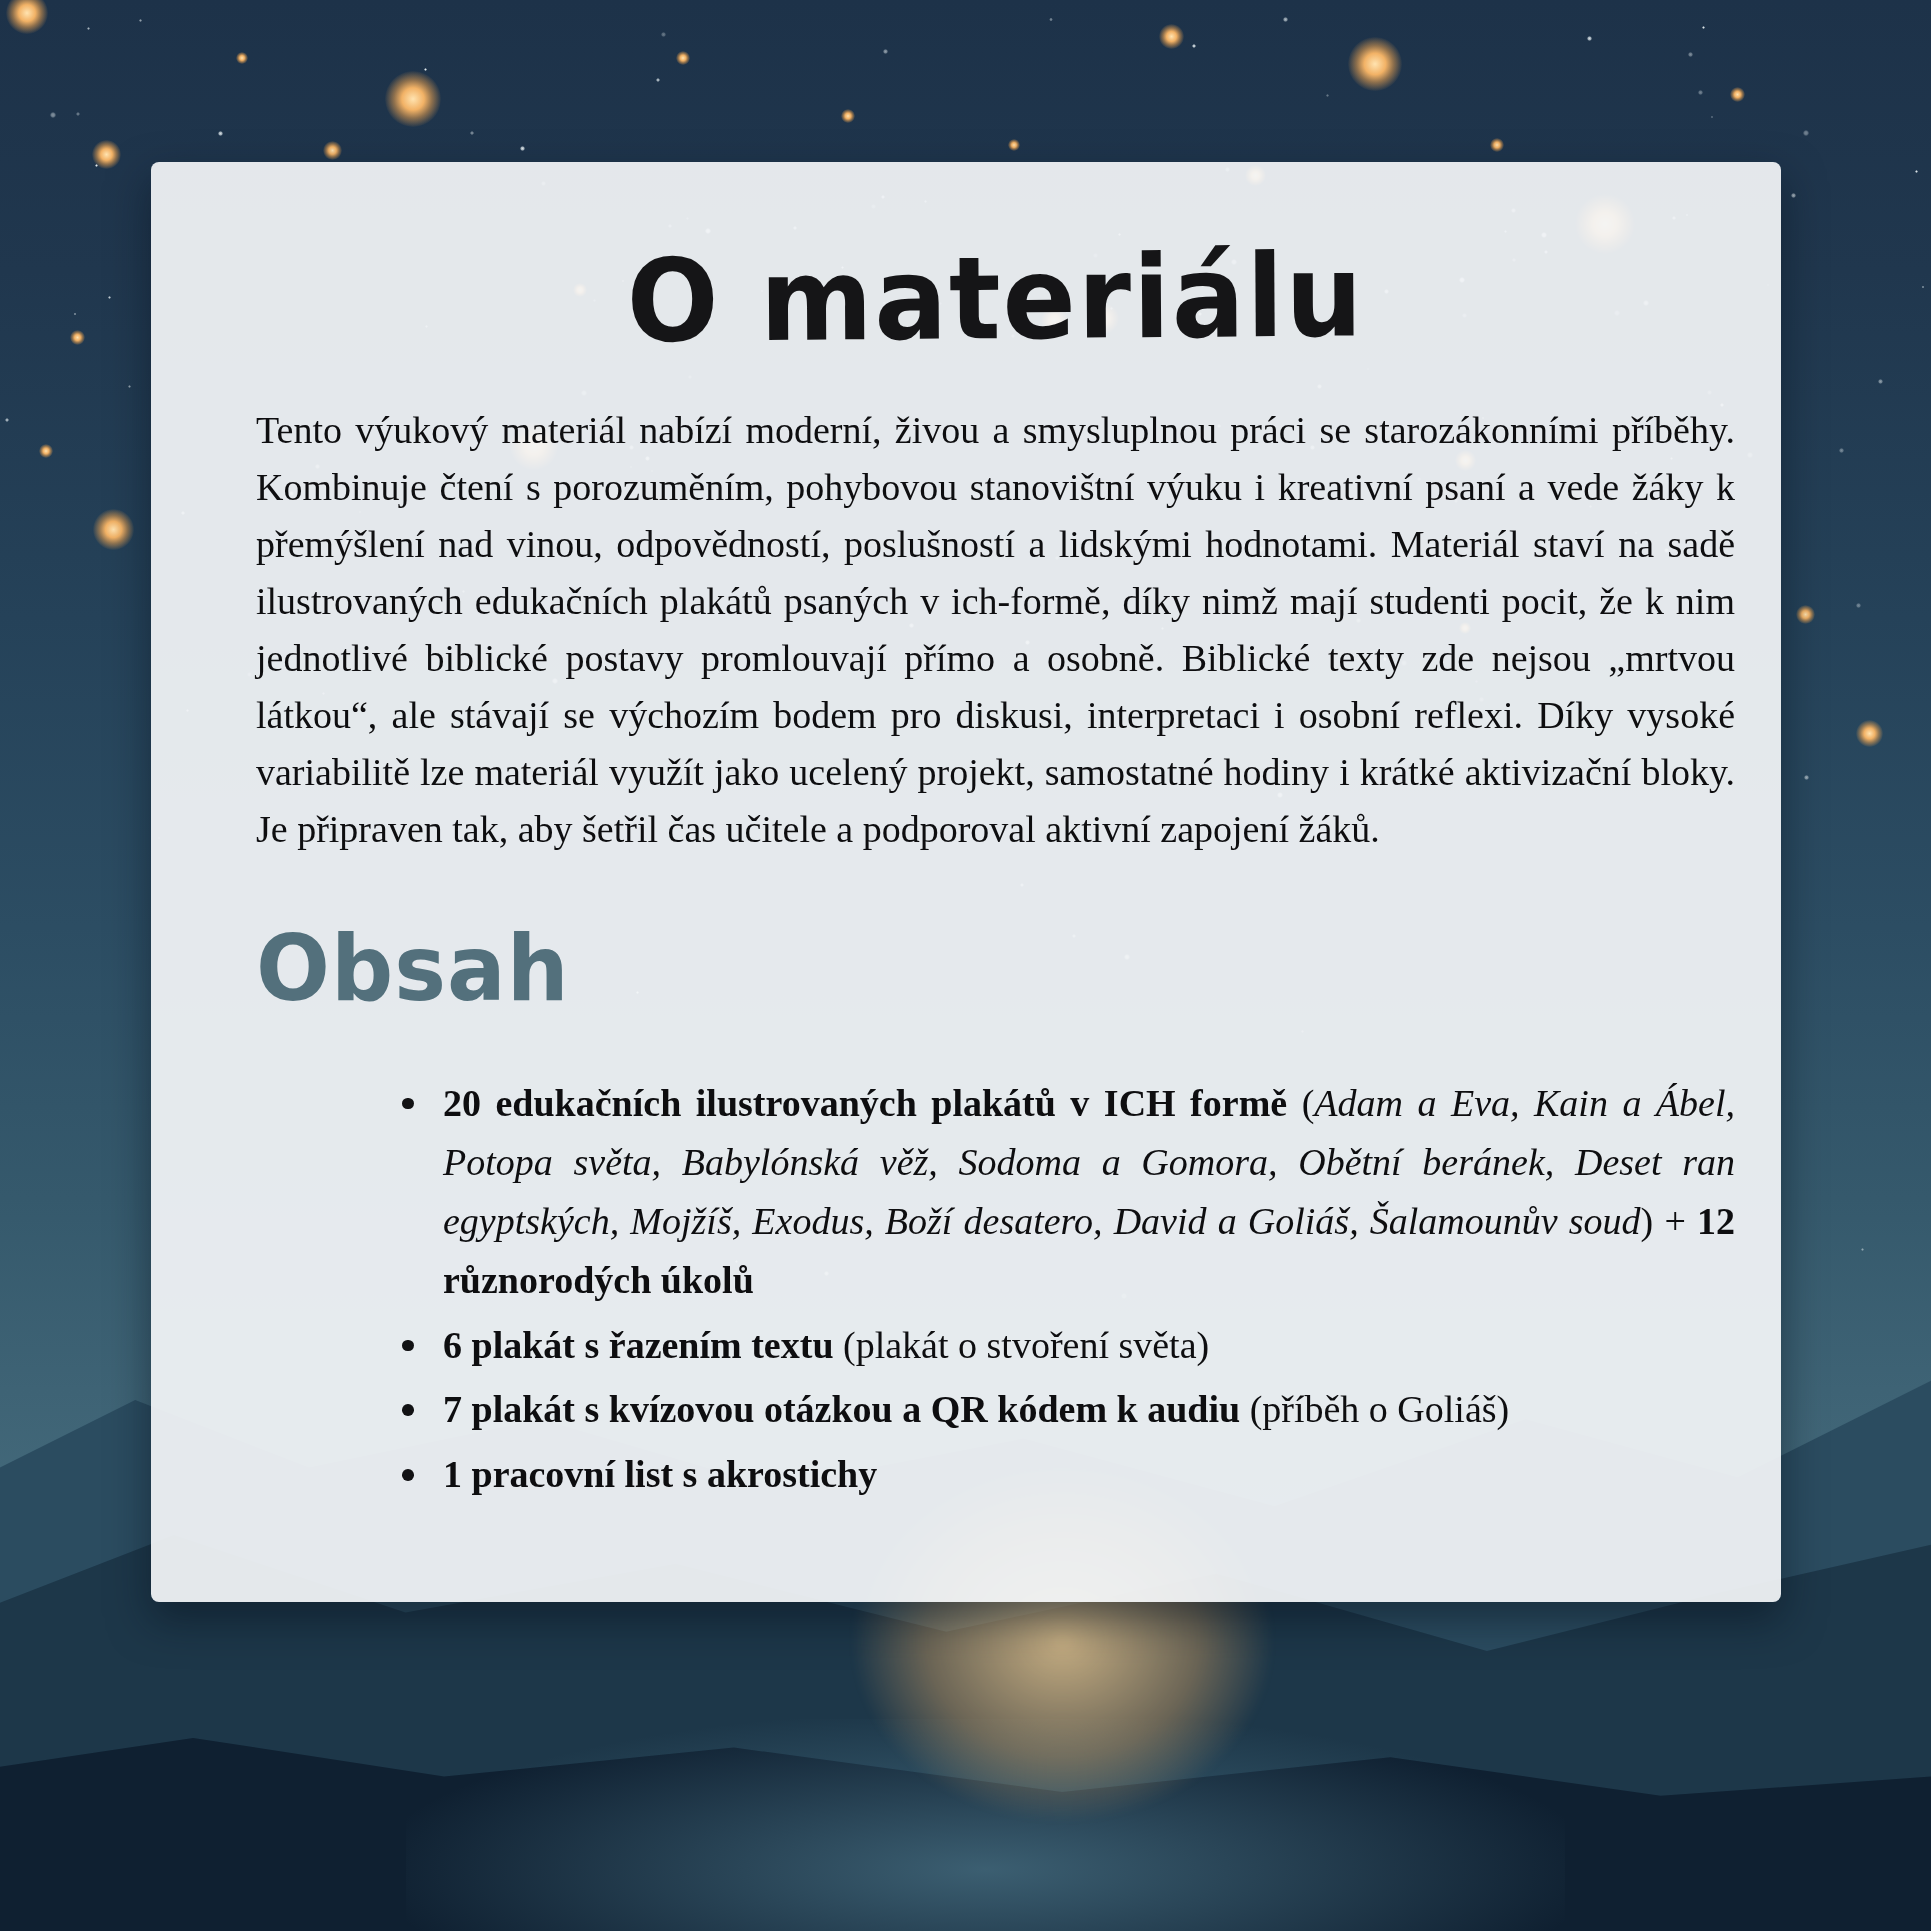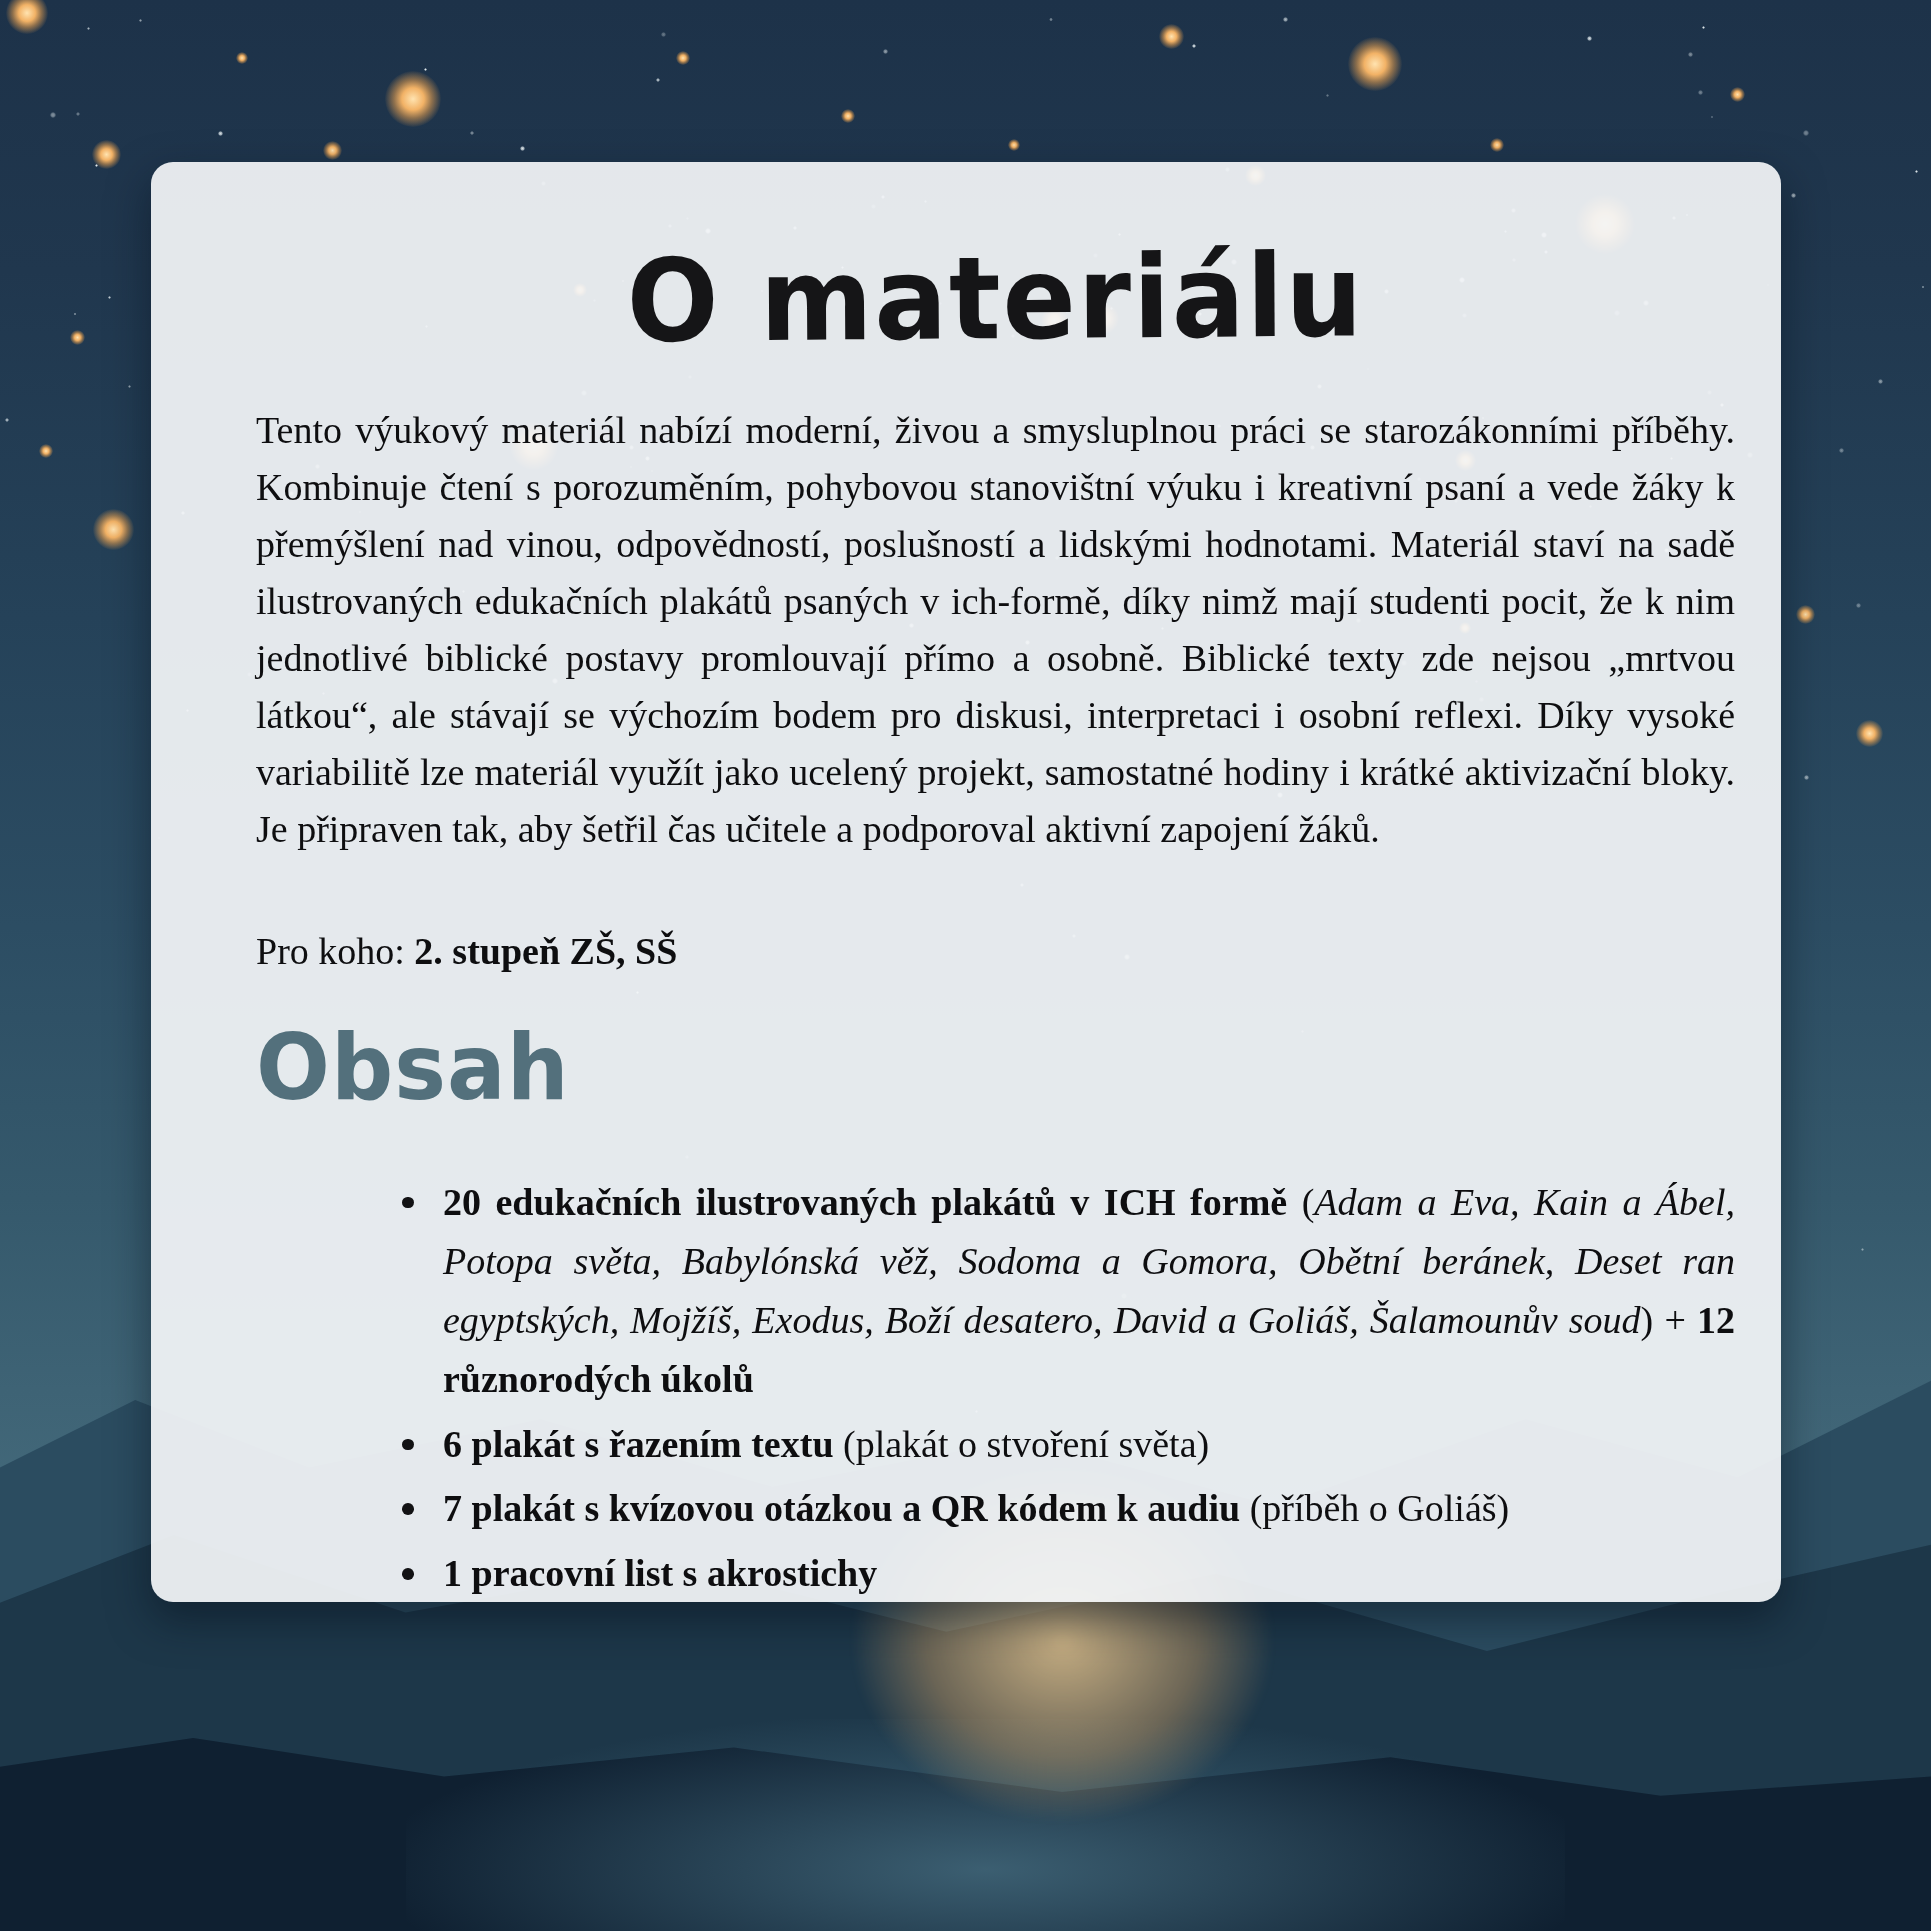--- a/index.html
+++ b/index.html
@@ -39,21 +39,21 @@
     background:radial-gradient(ellipse at 50% 60%, rgba(96,146,166,0.55) 0%, rgba(96,146,166,0.22) 45%, rgba(96,146,166,0) 75%);
   }
   .tent-glow{
     position:absolute;left:792px;top:1410px;width:541px;height:463px;
     background:radial-gradient(closest-side, rgba(255,214,150,0.75) 0%, rgba(255,188,110,0.35) 50%, rgba(255,188,110,0) 78%);
     filter:blur(3.9px);
   }
   
   .card{
     position:absolute;left:151px;top:162px;width:1630px;height:1440px;
-    box-sizing:border-box;border-radius:22px;
+    box-sizing:border-box;border-radius:8px;
     background:rgba(243,245,247,0.93);
     box-shadow:0 17.4px 41px rgba(6,16,27,0.5);
     padding:75px 46px 0 105px;
     color:#0e0e10;
   }
   .card h1{
     margin:0;text-align:center;
     font-family:"DejaVu Sans", sans-serif;
     font-weight:700;font-size:108px;line-height:1.15;
     letter-spacing:1.9px;color:#151517;
@@ -277,21 +277,20 @@
   <div class="ground"></div>
   <div class="path-light"></div>
   <div class="tent-glow"></div>
 
   <div class="card">
     <h1>O materiálu</h1>
 
     <p class="intro">Tento výukový materiál nabízí moderní, živou a smysluplnou práci se starozákonními příběhy. Kombinuje čtení s porozuměním, pohybovou stanovištní výuku i kreativní psaní a vede žáky k přemýšlení nad vinou, odpovědností, poslušností a lidskými hodnotami. Materiál staví na sadě ilustrovaných edukačních plakátů psaných v ich-formě, díky nimž mají studenti pocit, že k nim jednotlivé biblické postavy promlouvají přímo a osobně. Biblické texty zde nejsou „mrtvou látkou“, ale stávají se výchozím bodem pro diskusi, interpretaci i osobní reflexi. Díky vysoké variabilitě lze materiál využít jako ucelený projekt, samostatné hodiny i krátké aktivizační bloky. Je připraven tak, aby šetřil čas učitele a podporoval aktivní zapojení žáků.</p>
 
     <div class="meta">
-      <p><span>Pro koho: </span><strong>2. stupeň ZŠ, SŠ</strong></p>
     </div>
 
     <h2 class="obsah">Obsah</h2>
 
     <ul class="contents">
       <li><strong>20 edukačních ilustrovaných plakátů v ICH formě</strong><span> (</span><em>Adam a Eva, Kain a Ábel, Potopa světa, Babylónská věž, Sodoma a Gomora, Obětní beránek, Deset ran egyptských, Mojžíš, Exodus, Boží desatero, David a Goliáš, Šalamounův soud</em><span>) + </span><strong>12 různorodých úkolů</strong></li>
       <li><strong>6 plakát s řazením textu</strong><span> (plakát o stvoření světa)</span></li>
       <li><strong>7 plakát s kvízovou otázkou a QR kódem k audiu</strong><span> (příběh o Goliáš)</span></li>
       <li><strong>1 pracovní list s akrostichy</strong></li>
     </ul>

